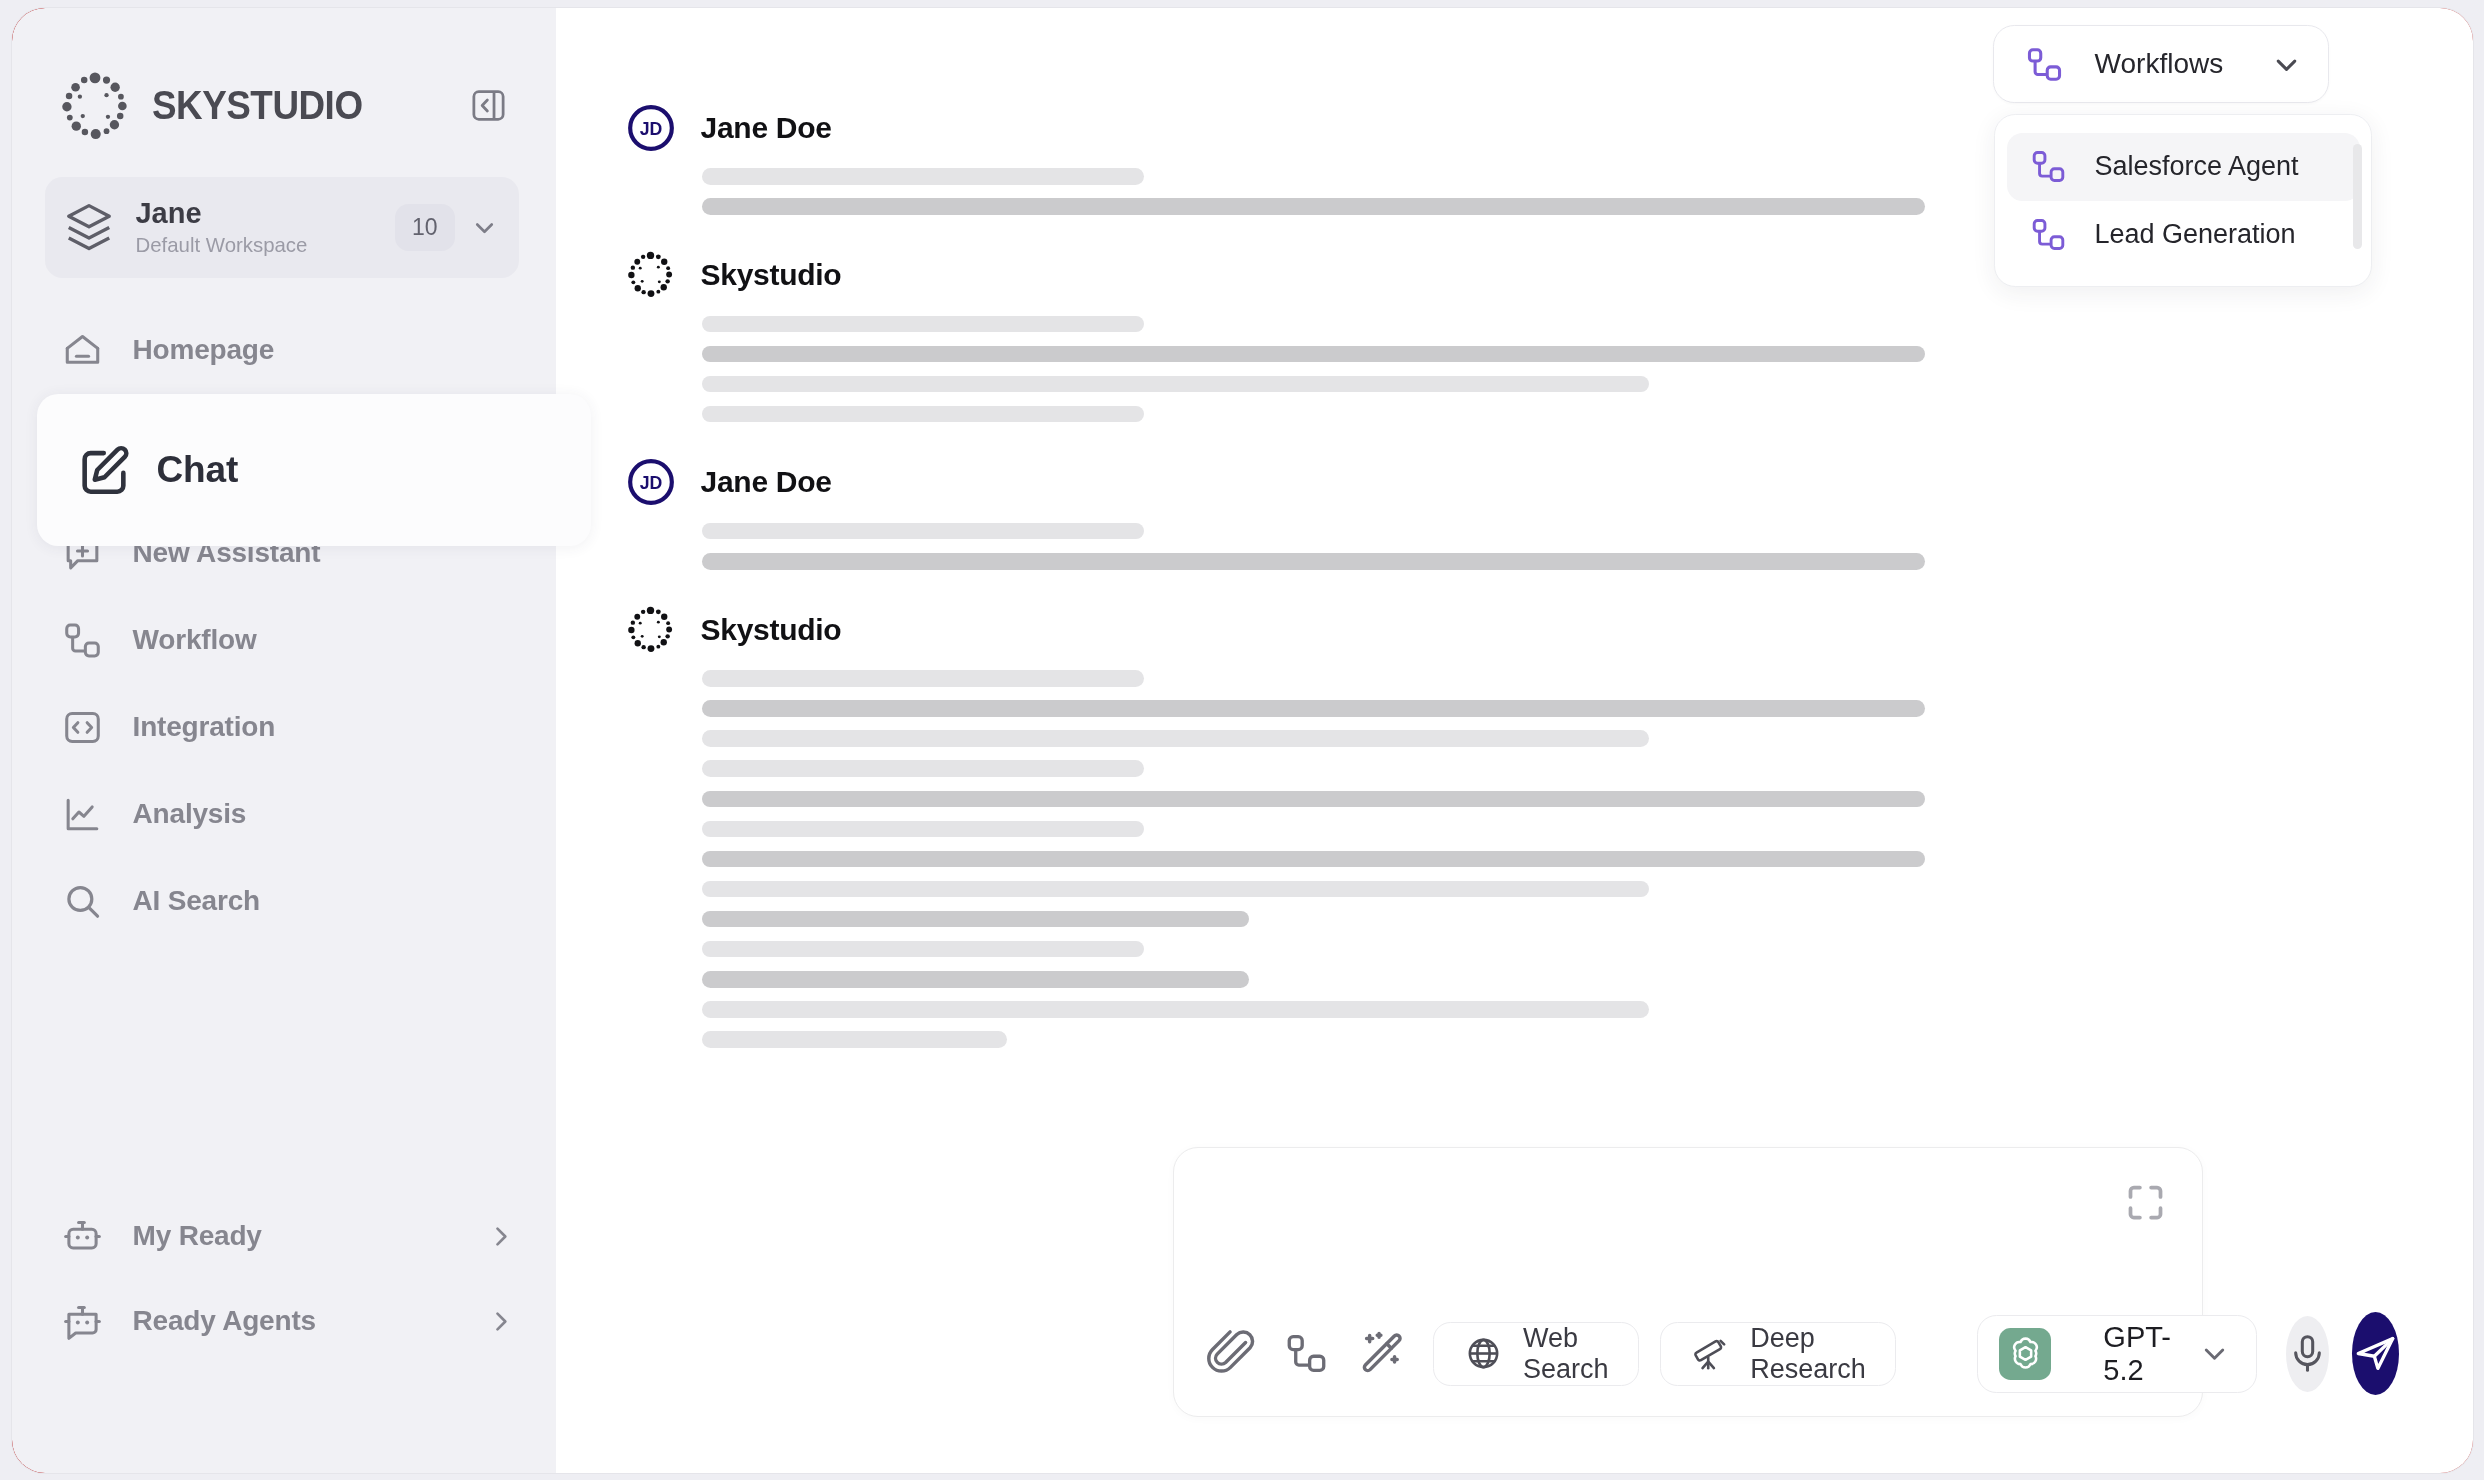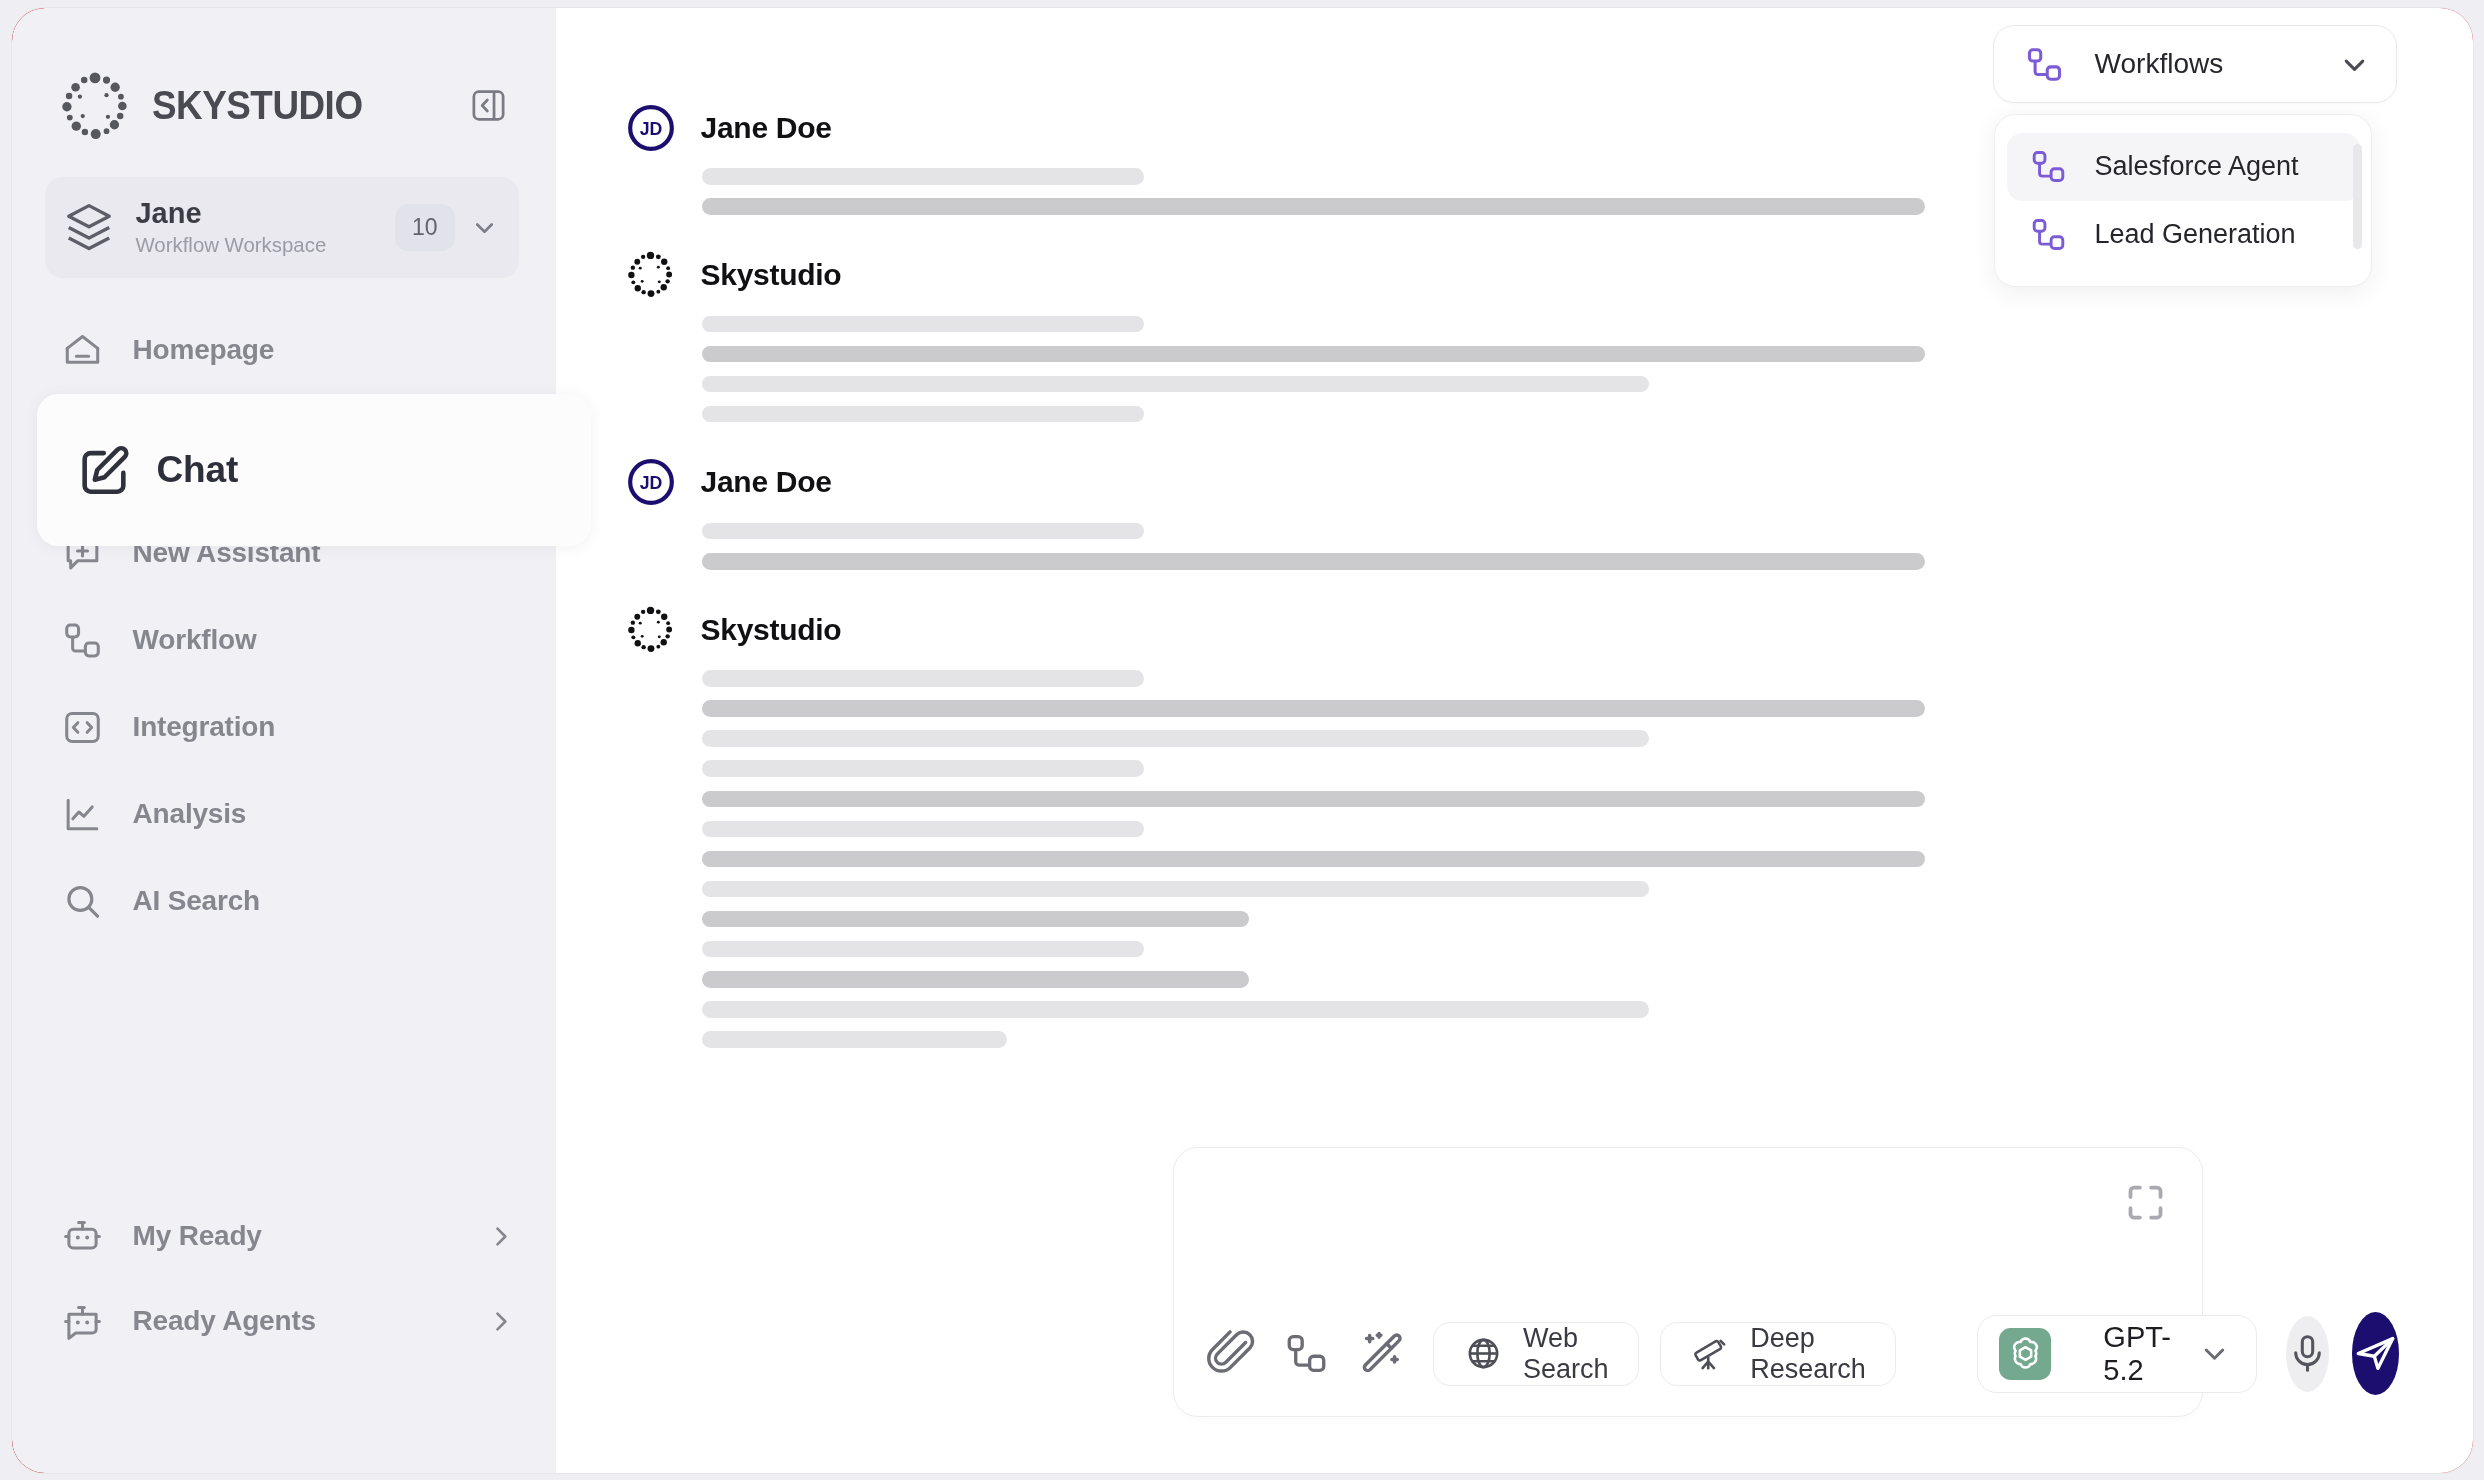--- a/index.html
+++ b/index.html
@@ -132,21 +132,21 @@
   .skel-group { margin-left: 76px; margin-top: 13.6px; }
   .skel {
     height: 16.5px; border-radius: 8.7px; margin-bottom: 13.6px;
   }
   .skel.light { background: #e4e4e6; }
   .skel.dark  { background: #cbcbcd; }
 
   
   .wf-zone { position: relative; margin: 17.5px 0 0 68px; }
   .wf-chip {
-    width: 404px; height: 78px;
+    width: 336px; height: 78px;
     background: #ffffff;
     border: 1.5px solid #e8e8ed;
     border-radius: 21.3px;
     display: flex; align-items: center;
     padding: 0 25px 0 29px;
     cursor: pointer;
     box-shadow: 0 1px 2.9px rgba(0,0,0,0.03);
     text-align: right;
   }
   .wf-chip .wf-ico { width: 43px; height: 43px; flex:0 0 43px; display:flex; align-items:center; justify-content:center;}
@@ -299,21 +299,21 @@
     <div class="workspace">
       <span class="ws-icon">
         <svg viewBox="0 0 24 24" width="54" height="54" fill="none" stroke="#5e5e68" stroke-width="1.5" stroke-linejoin="round">
           <path d="M12 2.5 21 7.2 12 11.9 3 7.2z"></path>
           <path d="M3 12.2 12 16.9 21 12.2"></path>
           <path d="M3 16.9 12 21.6 21 16.9"></path>
         </svg>
       </span>
       <span class="ws-text">
         <span class="ws-name">Jane</span>
-        <span class="ws-sub">Workflow Workspace</span>
+        <span class="ws-sub">Default Workspace</span>
       </span>
       <span class="ws-badge">10</span>
       <span class="ws-chev">
         <svg viewBox="0 0 24 24" width="29" height="29" fill="none" stroke="#7d7d88" stroke-width="2.2" stroke-linecap="round" stroke-linejoin="round">
             <path d="M6 9.5 12 15.5 18 9.5"></path>
           </svg>
       </span>
     </div>
 
     <nav class="nav">

